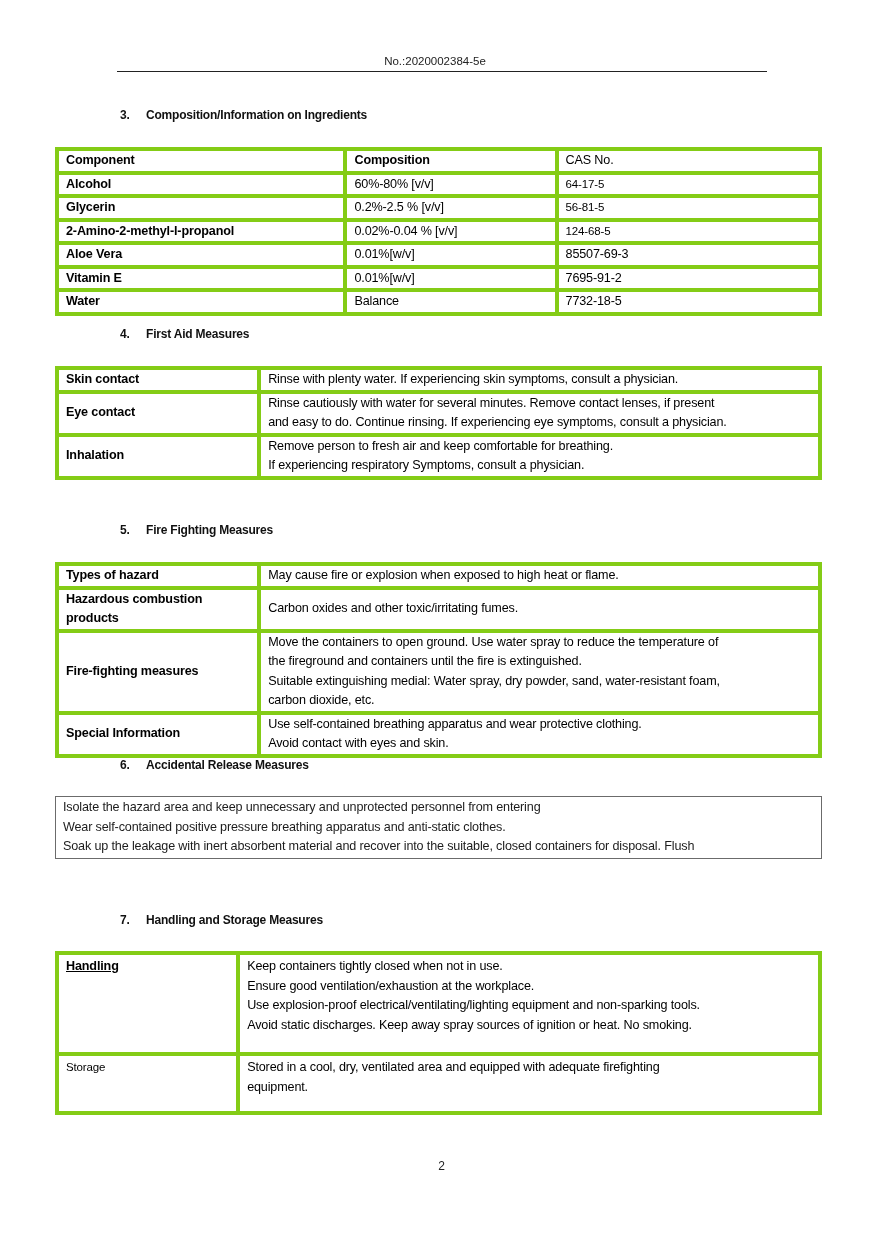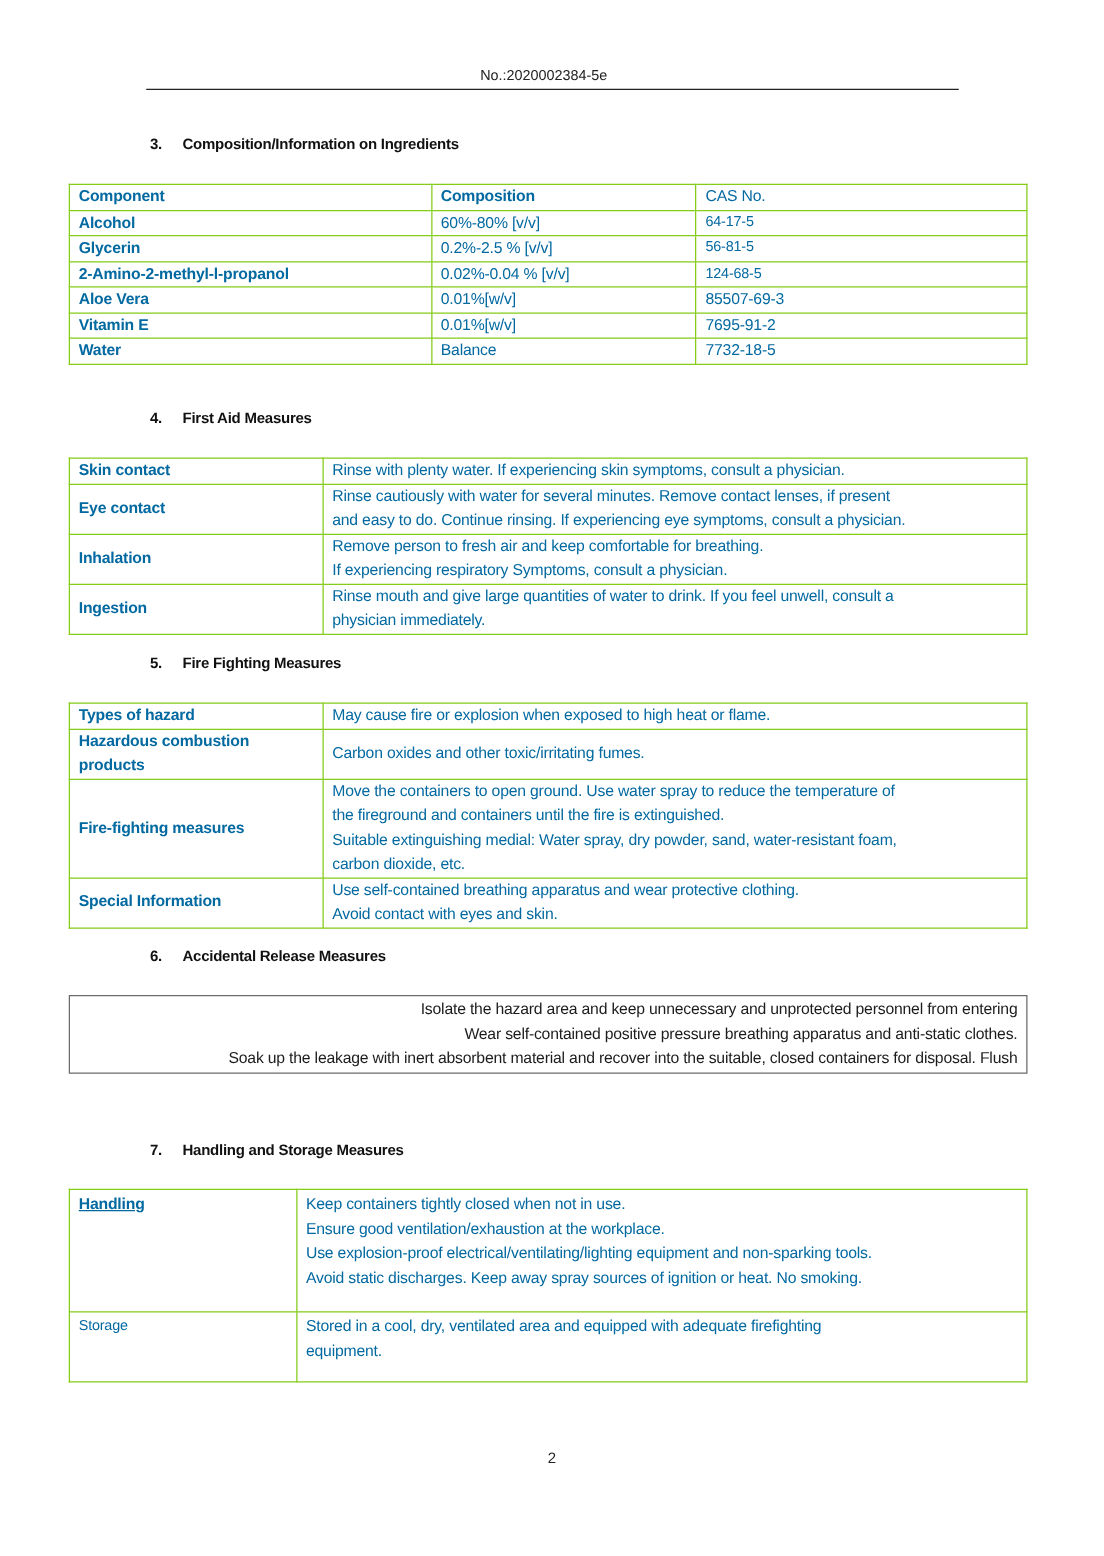--- a/index.html
+++ b/index.html
@@ -3,26 +3,26 @@
 <meta charset="utf-8">
 <style>
   html, body { margin: 0; padding: 0; background: #ffffff; }
   body { width: 883px; height: 1245px; position: relative; font-family: "Liberation Sans", sans-serif; color: #1a1a1a; }
   .page { position: absolute; left: 0; top: 0; width: 883px; height: 1245px; }
   .doc-no { position: absolute; top: 55px; left: 0; width: 870px; text-align: center; font-size: 11.5px; color: #222; }
   .header-rule { position: absolute; top: 71px; left: 117px; width: 650px; height: 0; border-top: 1px solid #222; }
   .section-heading { position: absolute; left: 120px; font-size: 12px; font-weight: bold; color: #111; letter-spacing: -0.2px; }
   .section-heading .num { display: inline-block; width: 26px; }
   table { position: absolute; left: 55px; width: 767px; border-collapse: collapse; font-size: 12.6px; letter-spacing: -0.15px; }
-  td { border: 1px solid #84cc16; padding: 0 7px; vertical-align: middle; line-height: 19.5px; color: #0369a1; }
+  td { border: 4px solid #84cc16; padding: 0 7px; vertical-align: middle; line-height: 19.5px; color: #000000; }
   td.label { font-weight: bold; }
   td.label-normal { font-weight: normal; }
   .ingredients td { height: 19px; }
   .cas { font-size: 11.5px; }
-  .para-box { position: absolute; left: 55px; width: 751px; border: 1px solid #6b6b6b; padding: 1px 7px; font-size: 12.6px; line-height: 19.5px; letter-spacing: -0.15px; color: #1c1c1c; text-align: right; }
+  .para-box { position: absolute; left: 55px; width: 751px; border: 1px solid #6b6b6b; padding: 1px 7px; font-size: 12.6px; line-height: 19.5px; letter-spacing: -0.15px; color: #1c1c1c; }
   .para-box div { white-space: normal; }
   .top { vertical-align: top; padding-top: 2px; }
   .page-num { position: absolute; top: 1159px; left: 0; width: 883px; text-align: center; font-size: 12px; color: #222; }
 </style>
 </head>
 <body>
 
 <div class="page">
 
   <div class="doc-no">No.:2020002384-5e</div>
@@ -98,27 +98,20 @@
             <div>and easy to do. Continue rinsing. If experiencing eye symptoms, consult a physician.</div>
           </td>
     </tr>
     <tr>
       <td class="label">Inhalation</td>
       <td>
             <div>Remove person to fresh air and keep comfortable for breathing.</div>
             <div>If experiencing respiratory Symptoms, consult a physician.</div>
           </td>
     </tr>
-    <tr>
-      <td class="label">Ingestion</td>
-      <td>
-            <div>Rinse mouth and give large quantities of water to drink. If you feel unwell, consult a</div>
-            <div>physician immediately.</div>
-          </td>
-    </tr>
   </tbody>
     </table>
 
   <div class="section-heading" style="top:523px;">
     <span class="num">5.</span><span>Fire Fighting Measures</span>
   </div>
   <table style="top:562px;">
     <colgroup>
         <col style="width:203px">
         <col style="width:564px">

